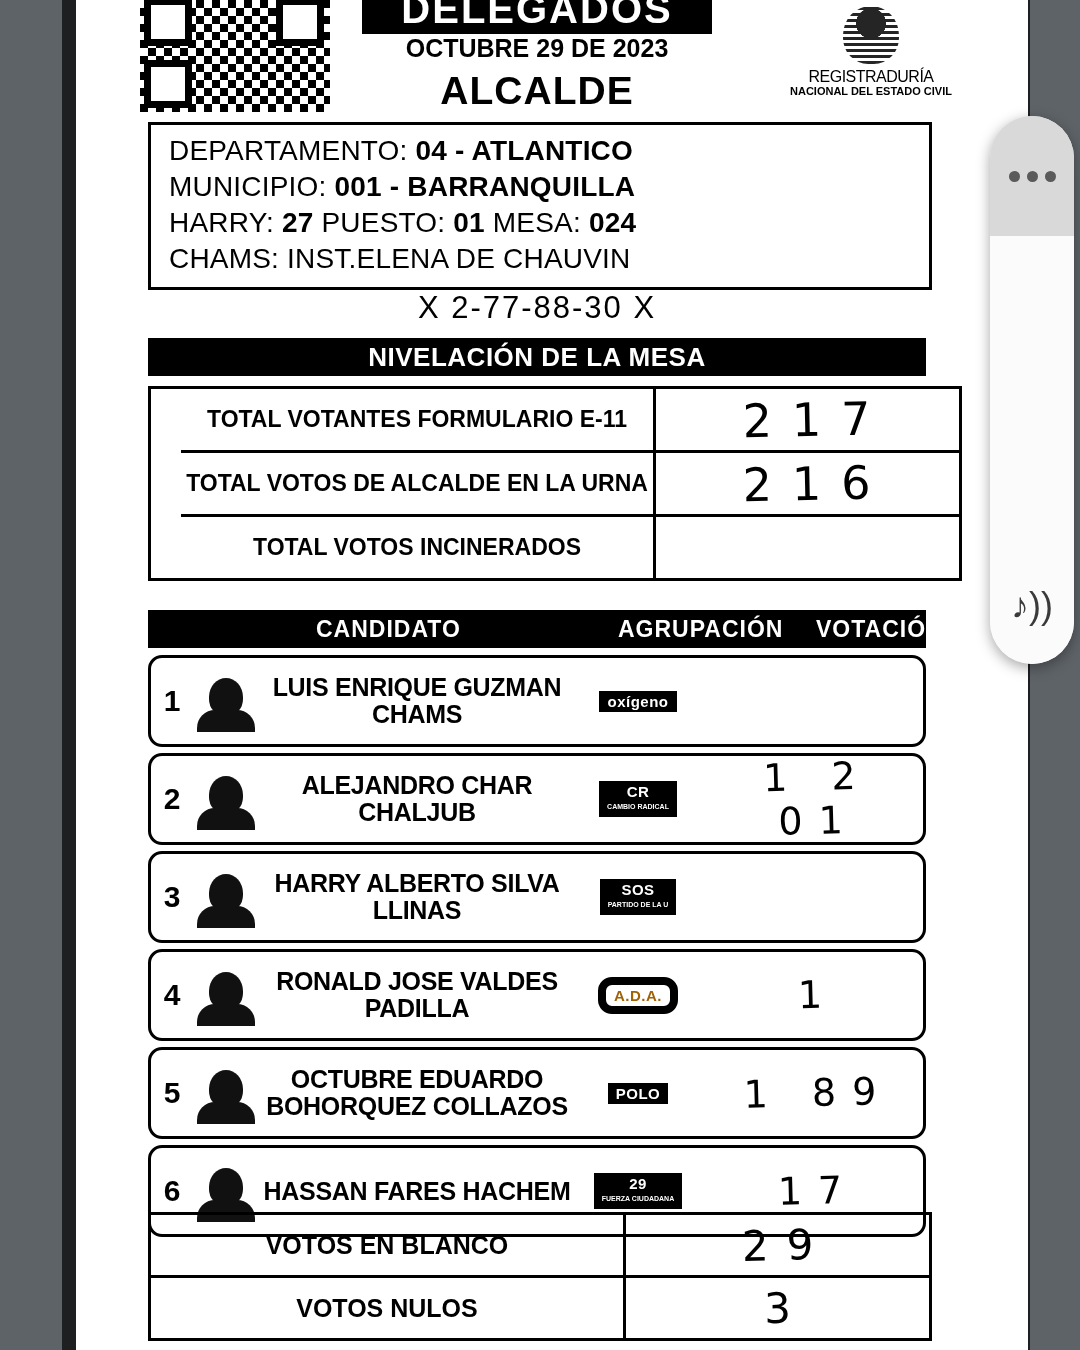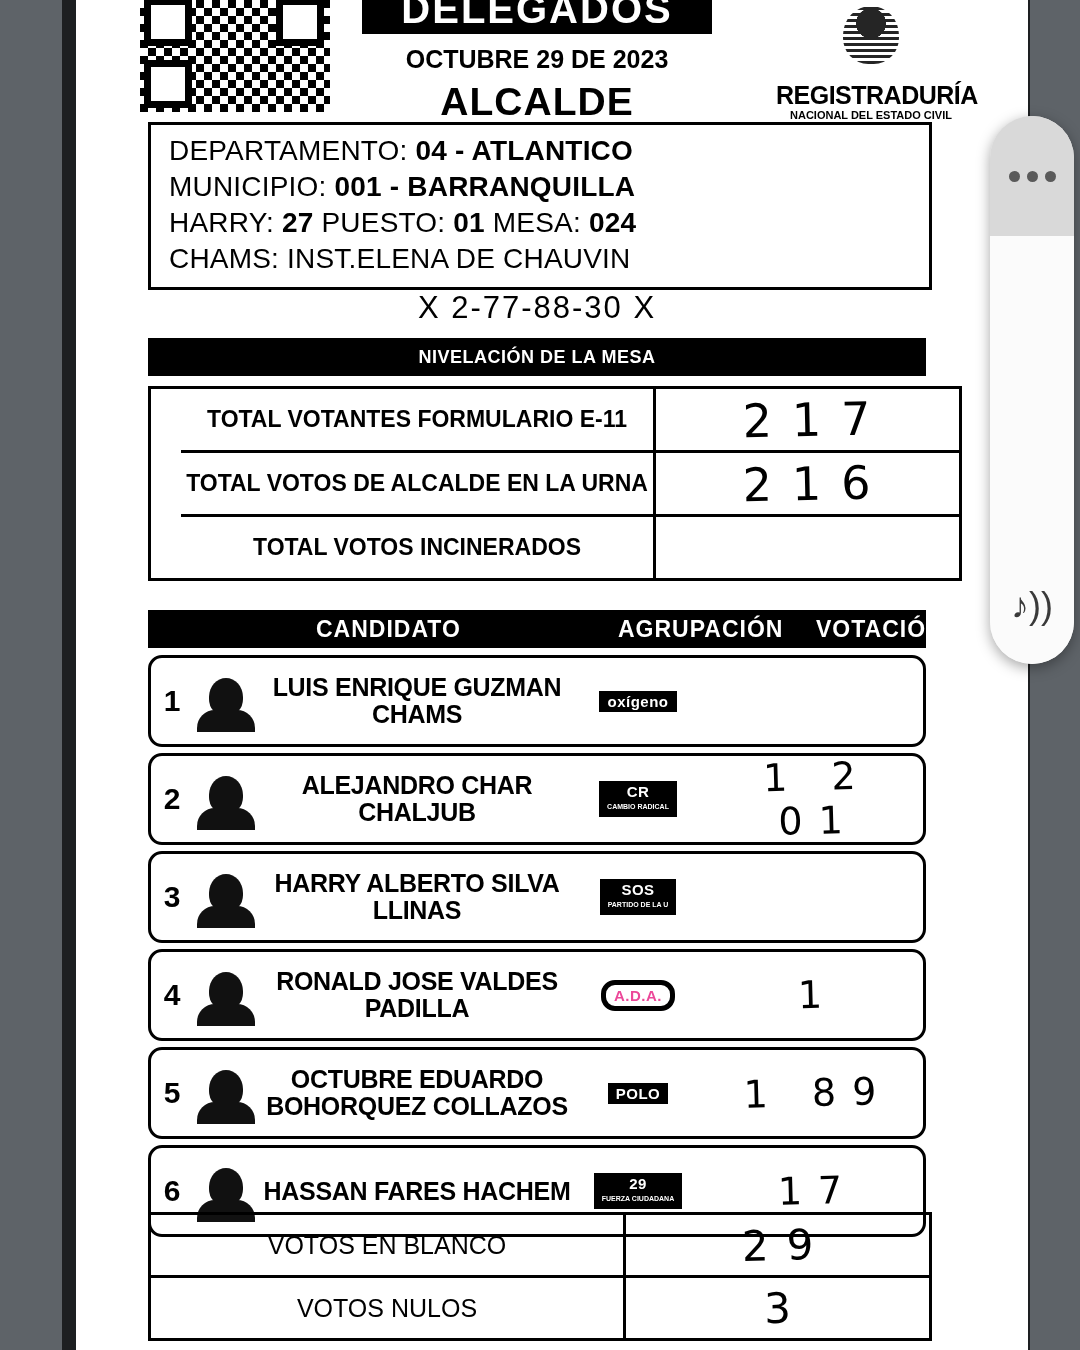--- a/index.html
+++ b/index.html
@@ -36,52 +36,52 @@
   .qr::after{content:"";position:absolute;left:4px;bottom:4px;width:34px;height:34px;border:7px solid #000;background:#fff;}
   .qr-tr{position:absolute;right:6px;top:4px;width:34px;height:34px;border:7px solid #000;background:#fff;}
 
   .title-block{position:absolute;left:286px;top:-12px;width:350px;text-align:center;}
   .delegados{
     background:#000;color:#fff;font-weight:bold;font-size:40px;
     letter-spacing:2px;padding:2px 0 6px 0;line-height:38px;
     font-family:"Liberation Sans", sans-serif;
   }
   .elec{font-weight:bold;font-size:25px;margin-top:4px;letter-spacing:-0.3px;}
-  .fecha{font-weight:bold;font-size:25px;margin-top:11px;}
+  .fecha{font-weight:bold;font-size:25px;margin-top:0;}
   .alcalde{font-weight:bold;font-size:39px;margin-top:6px;letter-spacing:1px;}
 
   .registraduria{position:absolute;left:700px;top:6px;width:190px;text-align:center;}
   .escudo{
     width:56px;height:58px;margin:0 auto;
     background:
       radial-gradient(circle at 50% 30%, #000 0 30%, transparent 31%),
       repeating-linear-gradient(0deg,#000 0 3px,#fff 3px 6px);
     border-radius:50% 50% 45% 45%;
     opacity:.85;
   }
-  .reg-name{font-weight:bold;font-size:25px;letter-spacing:-0.5px;margin-top:17px;}
+  .reg-name{font-weight:normal;font-size:16px;letter-spacing:-0.5px;margin-top:4px;}
   .reg-sub{font-weight:bold;font-size:11px;letter-spacing:0px;margin-top:-1px;}
 
   
   .infobox{
     position:absolute;left:72px;top:122px;width:778px;
     border:3px solid #000;padding:8px 0 10px 0;
   }
   .infoline{font-size:28px;padding:2px 0 2px 18px;letter-spacing:0.2px;}
   .infoline b{font-weight:bold;}
 
   .code{
     position:absolute;left:72px;top:290px;width:778px;text-align:center;
     font-size:31px;font-weight:normal;letter-spacing:2px;
   }
 
   
   .niv-title{
     position:absolute;left:72px;top:338px;width:778px;height:38px;
-    background:#000;color:#fff;text-align:center;font-weight:bold;font-size:18px;
+    background:#000;color:#fff;text-align:center;font-weight:bold;font-size:26px;
     line-height:38px;letter-spacing:0.5px;
   }
   .niv-table{position:absolute;left:72px;top:386px;width:778px;border:3px solid #000;padding-left:30px;}
   .niv-row{display:flex;border-bottom:3px solid #000;height:61px;}
   .niv-row:last-child{border-bottom:none;}
   .niv-label{
     width:472px;border-right:3px solid #000;
     display:flex;align-items:center;justify-content:center;
     font-weight:bold;font-size:23px;text-align:center;
   }
@@ -123,35 +123,35 @@
   }
   .cname{
     flex:1;text-align:center;font-size:25px;font-weight:bold;line-height:27px;
     padding-right:4px;letter-spacing:-0.3px;
   }
   .party{width:118px;display:flex;align-items:center;justify-content:center;}
   .plogo{
     font-weight:bold;font-size:15px;color:#fff;background:#000;
     padding:3px 8px;letter-spacing:0.5px;text-align:center;line-height:15px;
   }
-  .plogo.outline{background:#fff;color:#ec4899;border:5px solid #000000;border-radius:14px;}
+  .plogo.outline{background:#fff;color:#a16207;border:8px solid #000000;border-radius:14px;}
   .plogo small{display:block;font-size:7px;letter-spacing:0;}
   .votes{
     width:210px;text-align:center;font-family:"DejaVu Sans", sans-serif;
     font-size:38px;letter-spacing:16px;padding-left:16px;
     transform:rotate(-1.5deg);
   }
 
   
   .bottom{position:absolute;left:72px;top:1212px;width:778px;border:3px solid #000;}
   .b-row{display:flex;height:60px;border-bottom:3px solid #000;}
   .b-row:last-child{border-bottom:none;}
   .b-label{
     width:472px;border-right:3px solid #000;display:flex;align-items:center;justify-content:center;
-    font-weight:normal;font-size:25px;
+    font-weight:bold;font-size:25px;
   }
   .b-val{
     flex:1;display:flex;align-items:center;justify-content:center;
     font-family:"DejaVu Sans", sans-serif;font-size:42px;letter-spacing:18px;padding-left:18px;
     transform:rotate(-1.5deg);
   }
 
   
   .pill{
     position:absolute;right:6px;top:116px;width:84px;height:548px;

